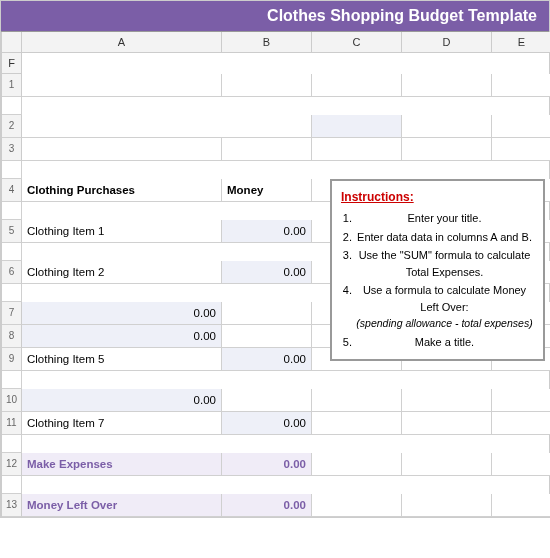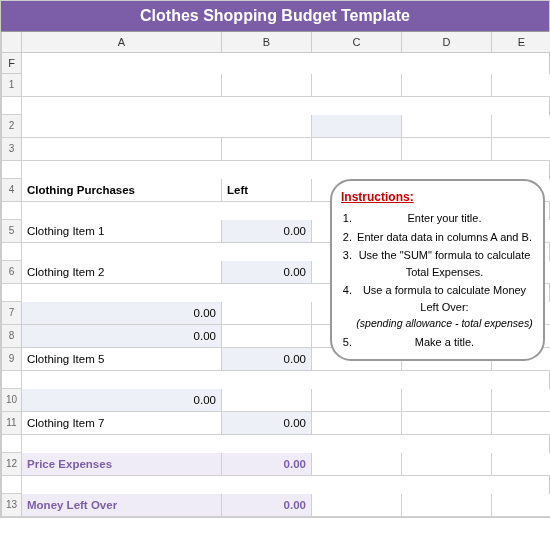--- a/index.html
+++ b/index.html
@@ -14,24 +14,24 @@
 
     .spreadsheet {
       width: 550px;
       border: 1px solid #ccc;
     }
 
     
     .title-row {
       background: #7b5ea7;
       color: #fff;
-      text-align: center;
+      text-align: right;
       font-size: 16px;
       font-weight: bold;
-      padding: 6px 4px;
+      padding: 6px 12px;
       border-bottom: 1px solid #999;
     }
 
     
     .grid {
       display: grid;
       grid-template-columns: 20px 200px 90px 90px 90px 60px;
       border-left: 1px solid #ccc;
     }
 
@@ -181,21 +181,21 @@
     <div class="cell"></div>
     <div class="cell"></div>
     <div class="cell"></div>
   </div>
 
   <div style="position:relative;">
 
     <div class="grid">
       <div class="row-num">4</div>
       <div class="cell section-header">Clothing Purchases</div>
-      <div class="cell bold">Left</div>
+      <div class="cell bold">Money</div>
       <div class="cell"></div>
       <div class="cell"></div>
       <div class="cell"></div>
       <div class="cell"></div>
     </div>
 
     <div class="grid">
       <div class="row-num">5</div>
       <div class="cell">Clothing Item 1</div>
       <div class="cell value-cell">0.00</div>
@@ -251,39 +251,39 @@
       <div class="cell">Clothing Item 7</div>
       <div class="cell value-cell">0.00</div>
       <div class="cell"></div>
       <div class="cell"></div>
       <div class="cell"></div>
       <div class="cell"></div>
     </div>
 
     <div class="grid">
       <div class="row-num">12</div>
-      <div class="cell total-row">Price Expenses</div>
+      <div class="cell total-row">Make Expenses</div>
       <div class="cell total-row right">0.00</div>
       <div class="cell"></div>
       <div class="cell"></div>
       <div class="cell"></div>
       <div class="cell"></div>
     </div>
 
     <div class="grid">
       <div class="row-num">13</div>
       <div class="cell money-row">Money Left Over</div>
       <div class="cell money-row right">0.00</div>
       <div class="cell"></div>
       <div class="cell"></div>
       <div class="cell"></div>
 
     </div>
 
-    <div class="instructions-box" style="position:absolute; top:0px; right:4px; width:215px; z-index:5;border-radius:21px;">
+    <div class="instructions-box" style="position:absolute; top:0px; right:4px; width:215px; z-index:5;">
       <div class="instructions-title">Instructions:</div>
       <ol>
         <li>Enter your title.</li>
         <li>Enter data data in columns A and B.</li>
         <li>Use the "SUM" formula to calculate Total Expenses.</li>
         <li>
           <span>Use a formula to calculate Money Left Over:</span><br>
           <span class="italic">(spending allowance - total expenses)</span>
         </li>
         <li>Make a title.</li>

